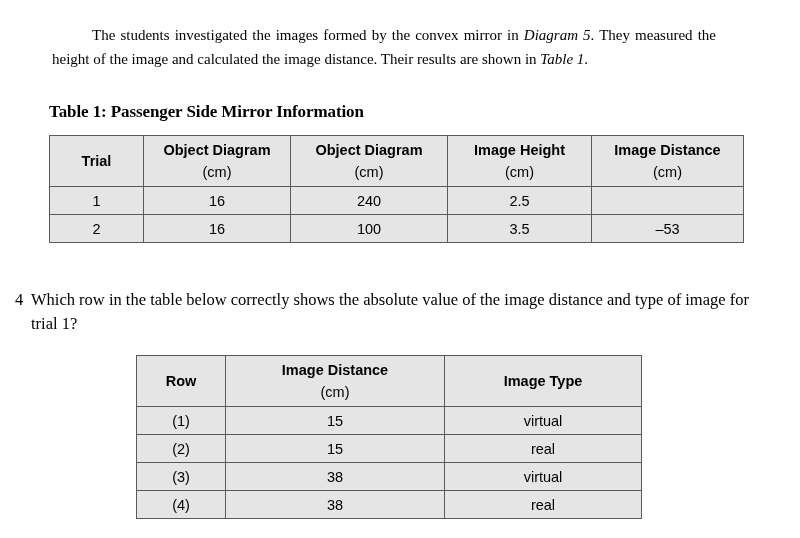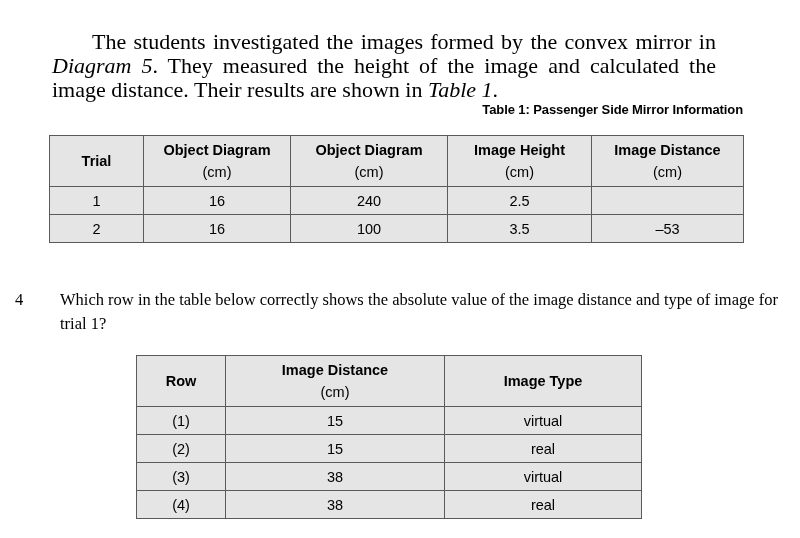--- a/index.html
+++ b/index.html
@@ -16,38 +16,38 @@
     color: #000000;
     -webkit-font-smoothing: antialiased;
   }
 
   
   #intro-paragraph {
     position: absolute;
     left: 52px;
     top: 8px;
     width: 664px;
-    font-size: 22px;
+    font-size: 15px;
     line-height: 24px;
     text-align: justify;
     text-indent: 40px;
     hyphens: none;
   }
   #intro-paragraph .it { font-style: italic; }
 
   
   #table1-title {
     position: absolute;
     left: 49px;
     top: 102px;
     width: 694px;
-    text-align: right;
-    font-family: Liberation Sans, sans-serif;
+    text-align: left;
+    font-family: Liberation Serif, serif;
     font-weight: bold;
-    font-size: 13px;
+    font-size: 17px;
     letter-spacing: -0.1px;
   }
 
   
   .doc-table {
     position: absolute;
     border-collapse: collapse;
     table-layout: fixed;
     font-family: "Liberation Sans", "DejaVu Sans", sans-serif;
     font-size: 14.5px;
@@ -80,21 +80,21 @@
   
   #question-number {
     position: absolute;
     left: 15px;
     top: 288px;
     font-size: 16.5px;
     line-height: 24px;
   }
   #question-text {
     position: absolute;
-    left: 60px;
+    left: 31px;
     top: 288px;
     width: 739px;
     font-size: 16.5px;
     line-height: 24px;
     text-align: left;
   }
 
   
   #answer-table {
     left: 136px;

